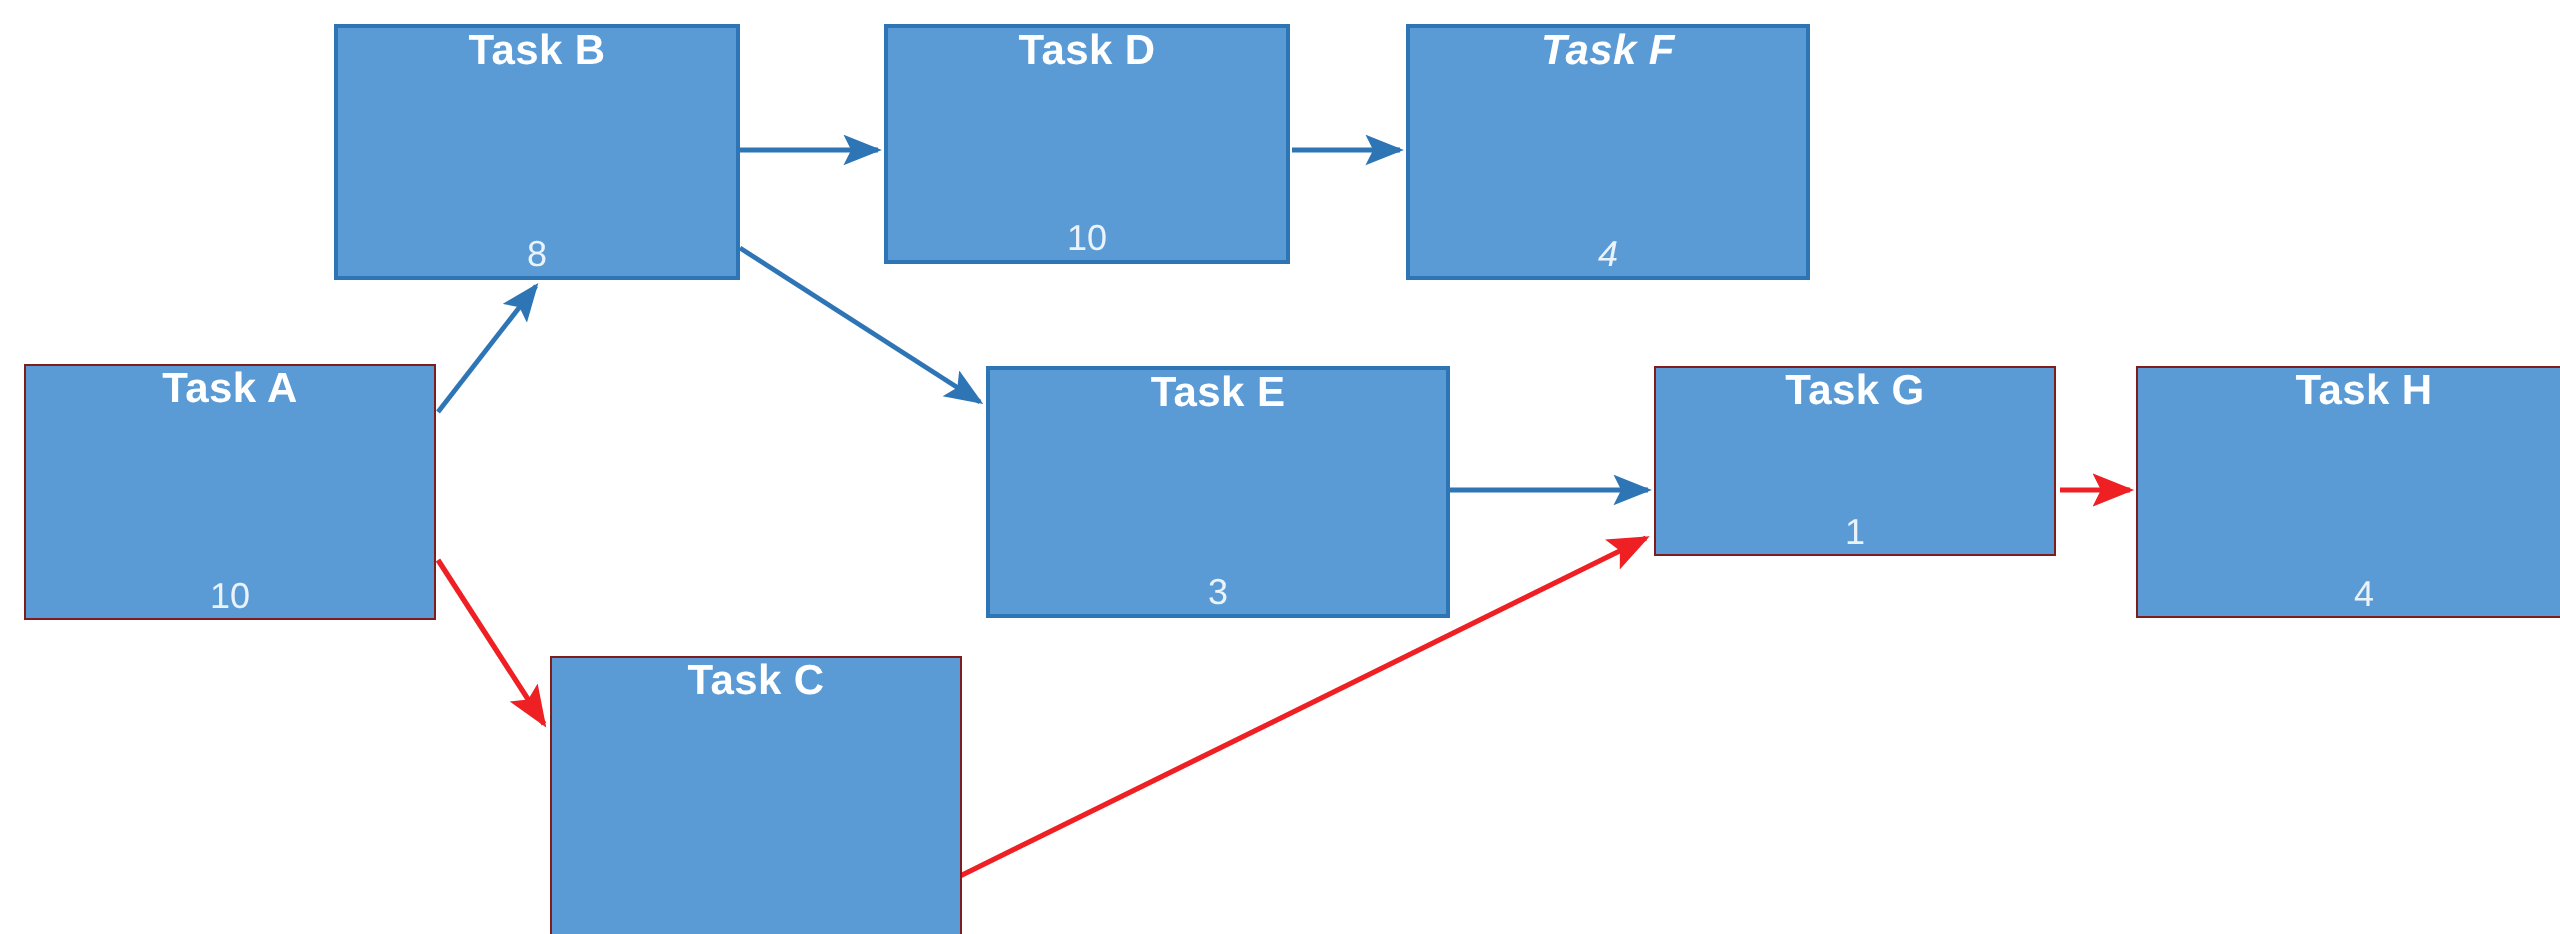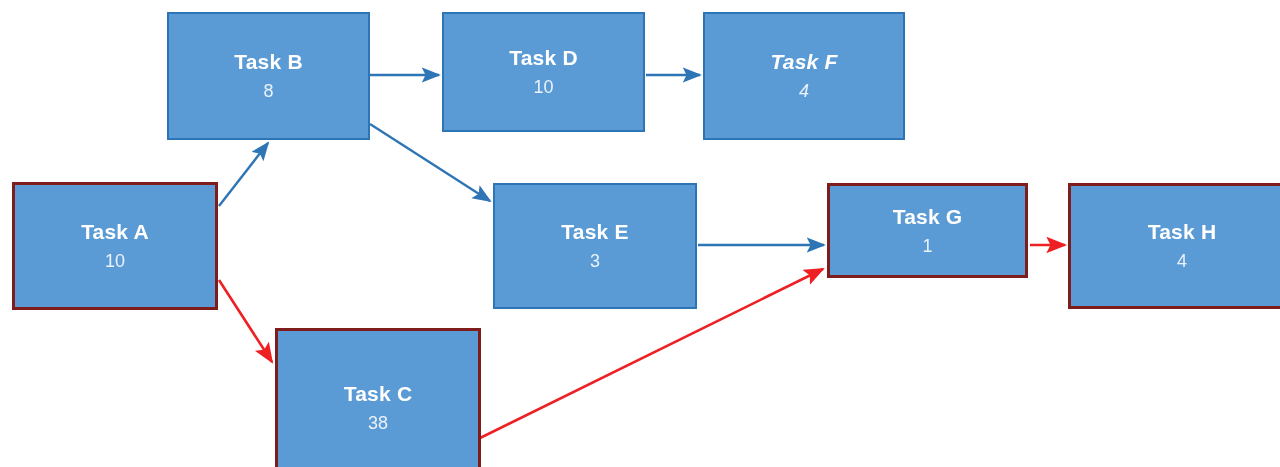--- a/index.html
+++ b/index.html
@@ -25,28 +25,28 @@
     height: 467px;
     pointer-events: none;
   }
   .node {
     position: absolute;
     box-sizing: border-box;
     background: #5b9bd5;
     display: flex;
     flex-direction: column;
     align-items: center;
-    justify-content: center;
+    justify-content: space-between;
     z-index: 2;
   }
   .node.normal {
     border: 2px solid #2e75b6;
   }
   .node.critical {
-    border: 3px solid #7f1d1d;
+    border: 1px solid #7f1d1d;
   }
   .node-label {
     color: #ffffff;
     font-size: 21px;
     font-weight: bold;
     letter-spacing: 0.2px;
     line-height: 1.1;
     margin-bottom: 9px;
   }
   .node-duration {
@@ -92,21 +92,21 @@
         <div class="node-duration">8</div>
       </div>
       <div class="node critical" style="left: 275px; top: 328px; width: 206px; height: 160px;">
         <div class="node-label">Task C</div>
         <div class="node-duration">38</div>
       </div>
       <div class="node normal" style="left: 442px; top: 12px; width: 203px; height: 120px;">
         <div class="node-label">Task D</div>
         <div class="node-duration">10</div>
       </div>
-      <div class="node normal" style="left: 493px; top: 183px; width: 204px; height: 126px;">
+      <div class="node normal" style="left: 493px; top: 183px; width: 232px; height: 126px;">
         <div class="node-label">Task E</div>
         <div class="node-duration">3</div>
       </div>
       <div class="node normal" style="left: 703px; top: 12px; width: 202px; height: 128px; font-style: italic;">
         <div class="node-label">Task F</div>
         <div class="node-duration">4</div>
       </div>
       <div class="node critical" style="left: 827px; top: 183px; width: 201px; height: 95px;">
         <div class="node-label">Task G</div>
         <div class="node-duration">1</div>

